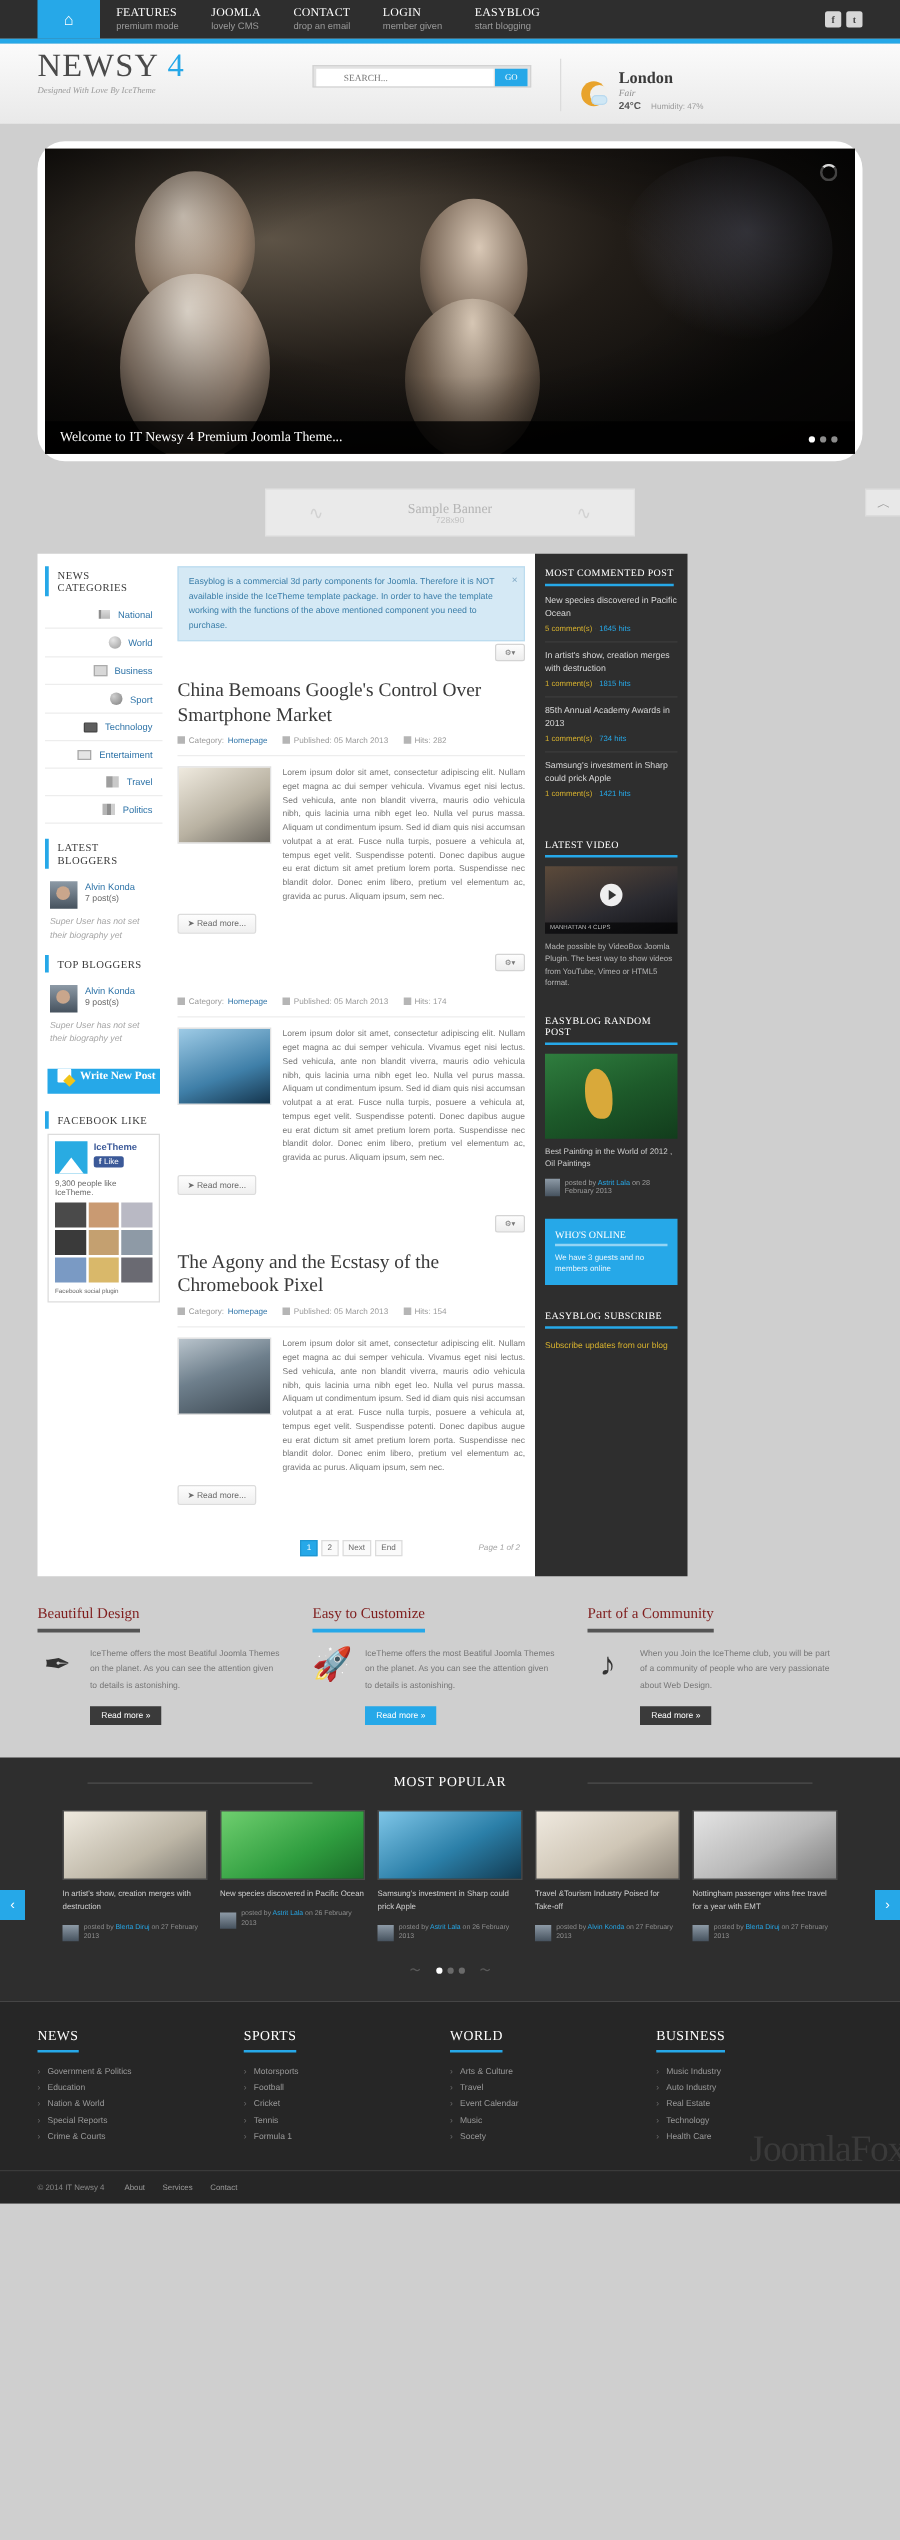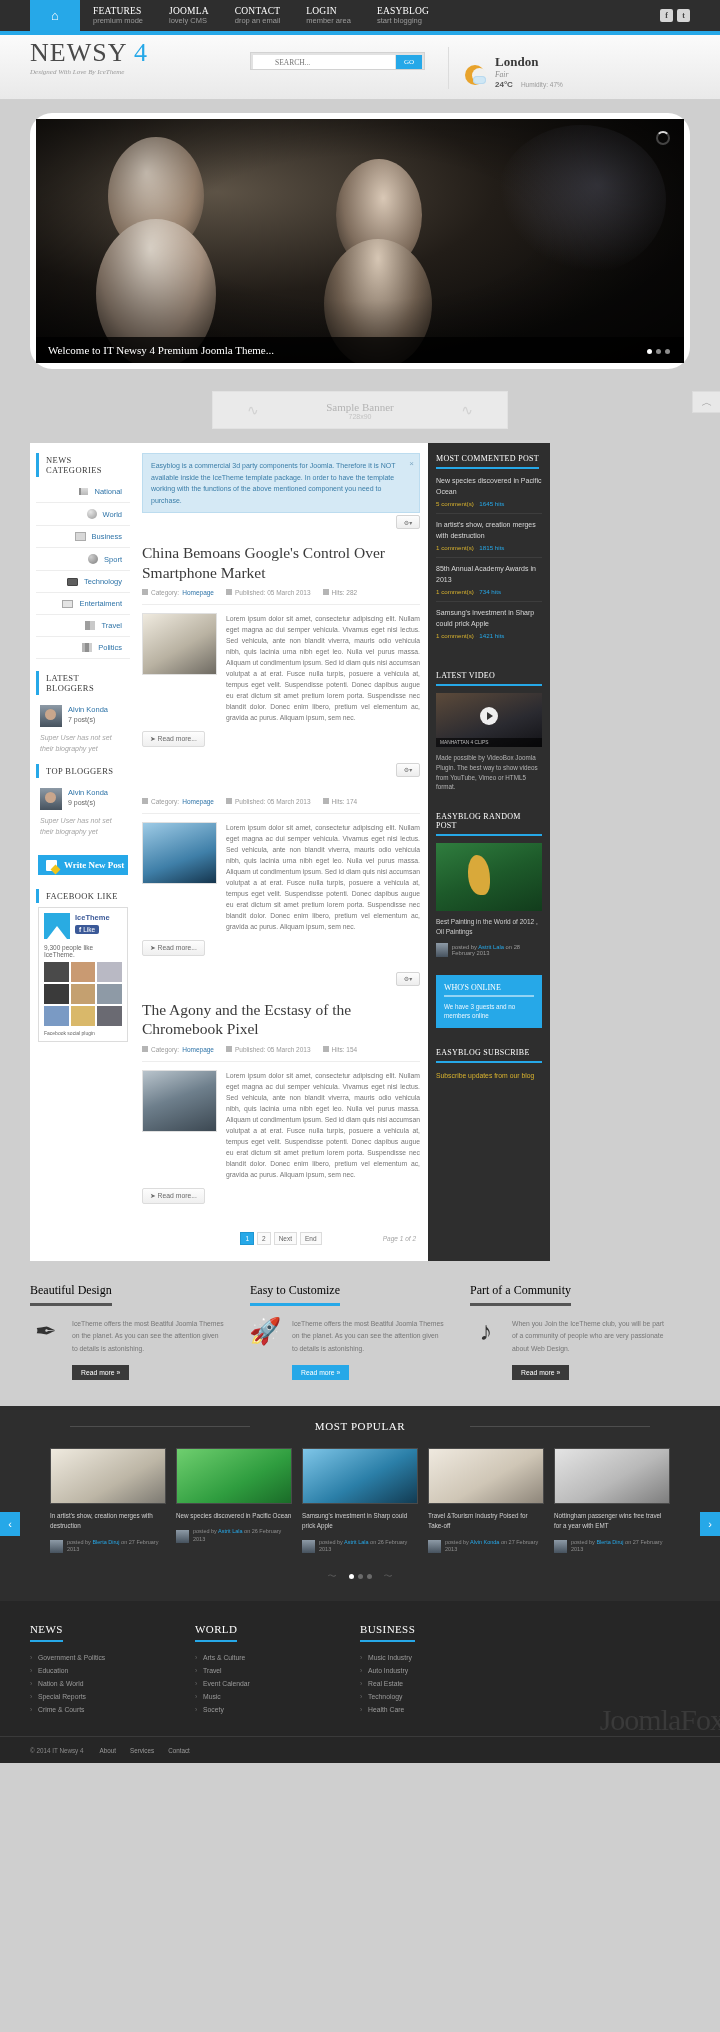--- a/index.html
+++ b/index.html
@@ -94,21 +94,21 @@
   .ico-pic{ width:11px;height:8px; background:#e4e4e4; border:1px solid #a8a8a8;}
   .ico-book{ width:10px;height:9px; background:linear-gradient(90deg,#9e9e9e 48%,#c9c9c9 52%);}
   .ico-pol{ width:10px;height:9px; background:linear-gradient(90deg,#b5b5b5 0 33%,#8f8f8f 33% 66%,#cfcfcf 66%);}
 
   .blogger{ display:flex; gap:6px; padding:6px 8px 2px 10px;}
   .avatar{ width:22px;height:22px; background:linear-gradient(#8d9aa6,#46525e); flex:none; position:relative; overflow:hidden;}
   .avatar:after{content:''; position:absolute; width:11px;height:11px;border-radius:50%; background:#c9a68c; left:5px; top:4px;}
   .bname{ color:#2f74a8; font-size:7.5px; }
   .bposts{ font-size:7px; color:#666; margin-top:2px;}
   .bbio{ font-size:7px; color:#a5a5a5; font-style:italic; padding:4px 10px 10px; line-height:1.5;}
-  .wnp{ margin:8px 8px 14px 8px; height:20px; background:#26a8e8; color:#fff; display:flex; align-items:center; gap:7px; padding-left:8px;
+  .wnp{ margin:8px 8px 14px 8px; height:20px; background:#26a8e8; color:#fff; display:flex; gap:7px; padding-left:8px;
     font-family:"Liberation Serif",serif; font-size:9px; font-weight:bold;}
   .wnp .pencil{ width:11px;height:11px; background:#fff; border-radius:1px; position:relative;}
   .wnp .pencil:after{content:''; position:absolute; right:-2px; bottom:-2px; width:7px;height:7px; background:#f0c419; transform:rotate(45deg);}
 
   .fbbox{ margin:4px 8px 0 8px; border:1px solid #dcdcdc; background:#fff; padding:5px;}
   .fbtop{ display:flex; gap:5px; align-items:flex-start;}
   .fblogo{ width:26px;height:26px; background:#29abe2; position:relative; overflow:hidden; flex:none;}
   .fblogo:after{ content:''; position:absolute; bottom:0; left:3px; width:0;height:0; border-left:10px solid transparent; border-right:10px solid transparent; border-bottom:13px solid #fff;}
   .fbname{ font-size:7.5px; font-weight:bold; color:#3b5998;}
   .fblike{ margin-top:3px; display:inline-flex; align-items:center; gap:2px; background:#3b5998; color:#fff; font-size:6.5px; padding:1px 4px; border-radius:2px;}
@@ -166,21 +166,21 @@
   .rpby span{ font-size:5.8px; color:#9a9a9a;}
   .rpby b{ color:#26a8e8; font-weight:normal;}
   .subs{ font-size:6.8px; color:#d8b22e;}
   .online{ background:#26a8e8; padding:8px; margin:8px 0 0;}
   .online .ot{ font-family:"Liberation Serif",serif; font-size:8px; color:#fff; border-bottom:2px solid rgba(255,255,255,.5); padding-bottom:3px; margin-bottom:5px; display:block;}
   .online p{ font-size:6.3px; color:#eaf7ff; line-height:1.5;}
 
   
   .features{ display:flex; gap:0; padding:22px 0 26px; }
   .feat{ width:220px; padding-right:24px;}
-  .feat h3{ font-family:"Liberation Serif",serif; font-size:12px; color:#000000; font-weight:normal; display:inline-block; padding-bottom:5px; border-bottom:3px solid #555;}
+  .feat h3{ font-family:"Liberation Serif",serif; font-size:12px; color:#7f1d1d; font-weight:normal; display:inline-block; padding-bottom:5px; border-bottom:3px solid #555;}
   .feat.blue h3{ border-bottom-color:#26a8e8;}
   .feat .fr{ display:flex; gap:10px; margin-top:12px;}
   .fic{ width:32px; flex:none; display:flex; align-items:flex-start; justify-content:center; font-size:26px; color:#333; line-height:1;}
   .fic.b{ color:#26a8e8;}
   .feat p{ font-size:6.8px; color:#777; line-height:1.85;}
   .fbtn{ margin-top:10px; display:inline-block; background:#3a3a3a; color:#fff; font-size:6.8px; padding:4px 9px;}
   .feat.blue .fbtn{ background:#26a8e8;}
 
   
   .popular{ background:#2e2e2e; padding:14px 0 18px; position:relative;}
@@ -235,21 +235,21 @@
         <div class="menu-item">
     <span class="m1">JOOMLA</span>
     <span class="m2">lovely CMS</span>
         </div>
         <div class="menu-item">
     <span class="m1">CONTACT</span>
     <span class="m2">drop an email</span>
         </div>
         <div class="menu-item">
     <span class="m1">LOGIN</span>
-    <span class="m2">member area</span>
+    <span class="m2">member given</span>
         </div>
         <div class="menu-item">
     <span class="m1">EASYBLOG</span>
     <span class="m2">start blogging</span>
         </div>
       </div>
     <div class="social" id="social">
         <div class="sq">f</div>
         <div class="sq">t</div>
       </div>
@@ -623,20 +623,30 @@
     <h4>NEWS</h4>
     <ul>
           <li>Government &amp; Politics</li>
           <li>Education</li>
           <li>Nation &amp; World</li>
           <li>Special Reports</li>
           <li>Crime &amp; Courts</li>
         </ul>
   </div>
       <div class="fcol">
+    <h4>SPORTS</h4>
+    <ul>
+          <li>Motorsports</li>
+          <li>Football</li>
+          <li>Cricket</li>
+          <li>Tennis</li>
+          <li>Formula 1</li>
+        </ul>
+  </div>
+      <div class="fcol">
     <h4>WORLD</h4>
     <ul>
           <li>Arts &amp; Culture</li>
           <li>Travel</li>
           <li>Event Calendar</li>
           <li>Music</li>
           <li>Socety</li>
         </ul>
   </div>
       <div class="fcol">

